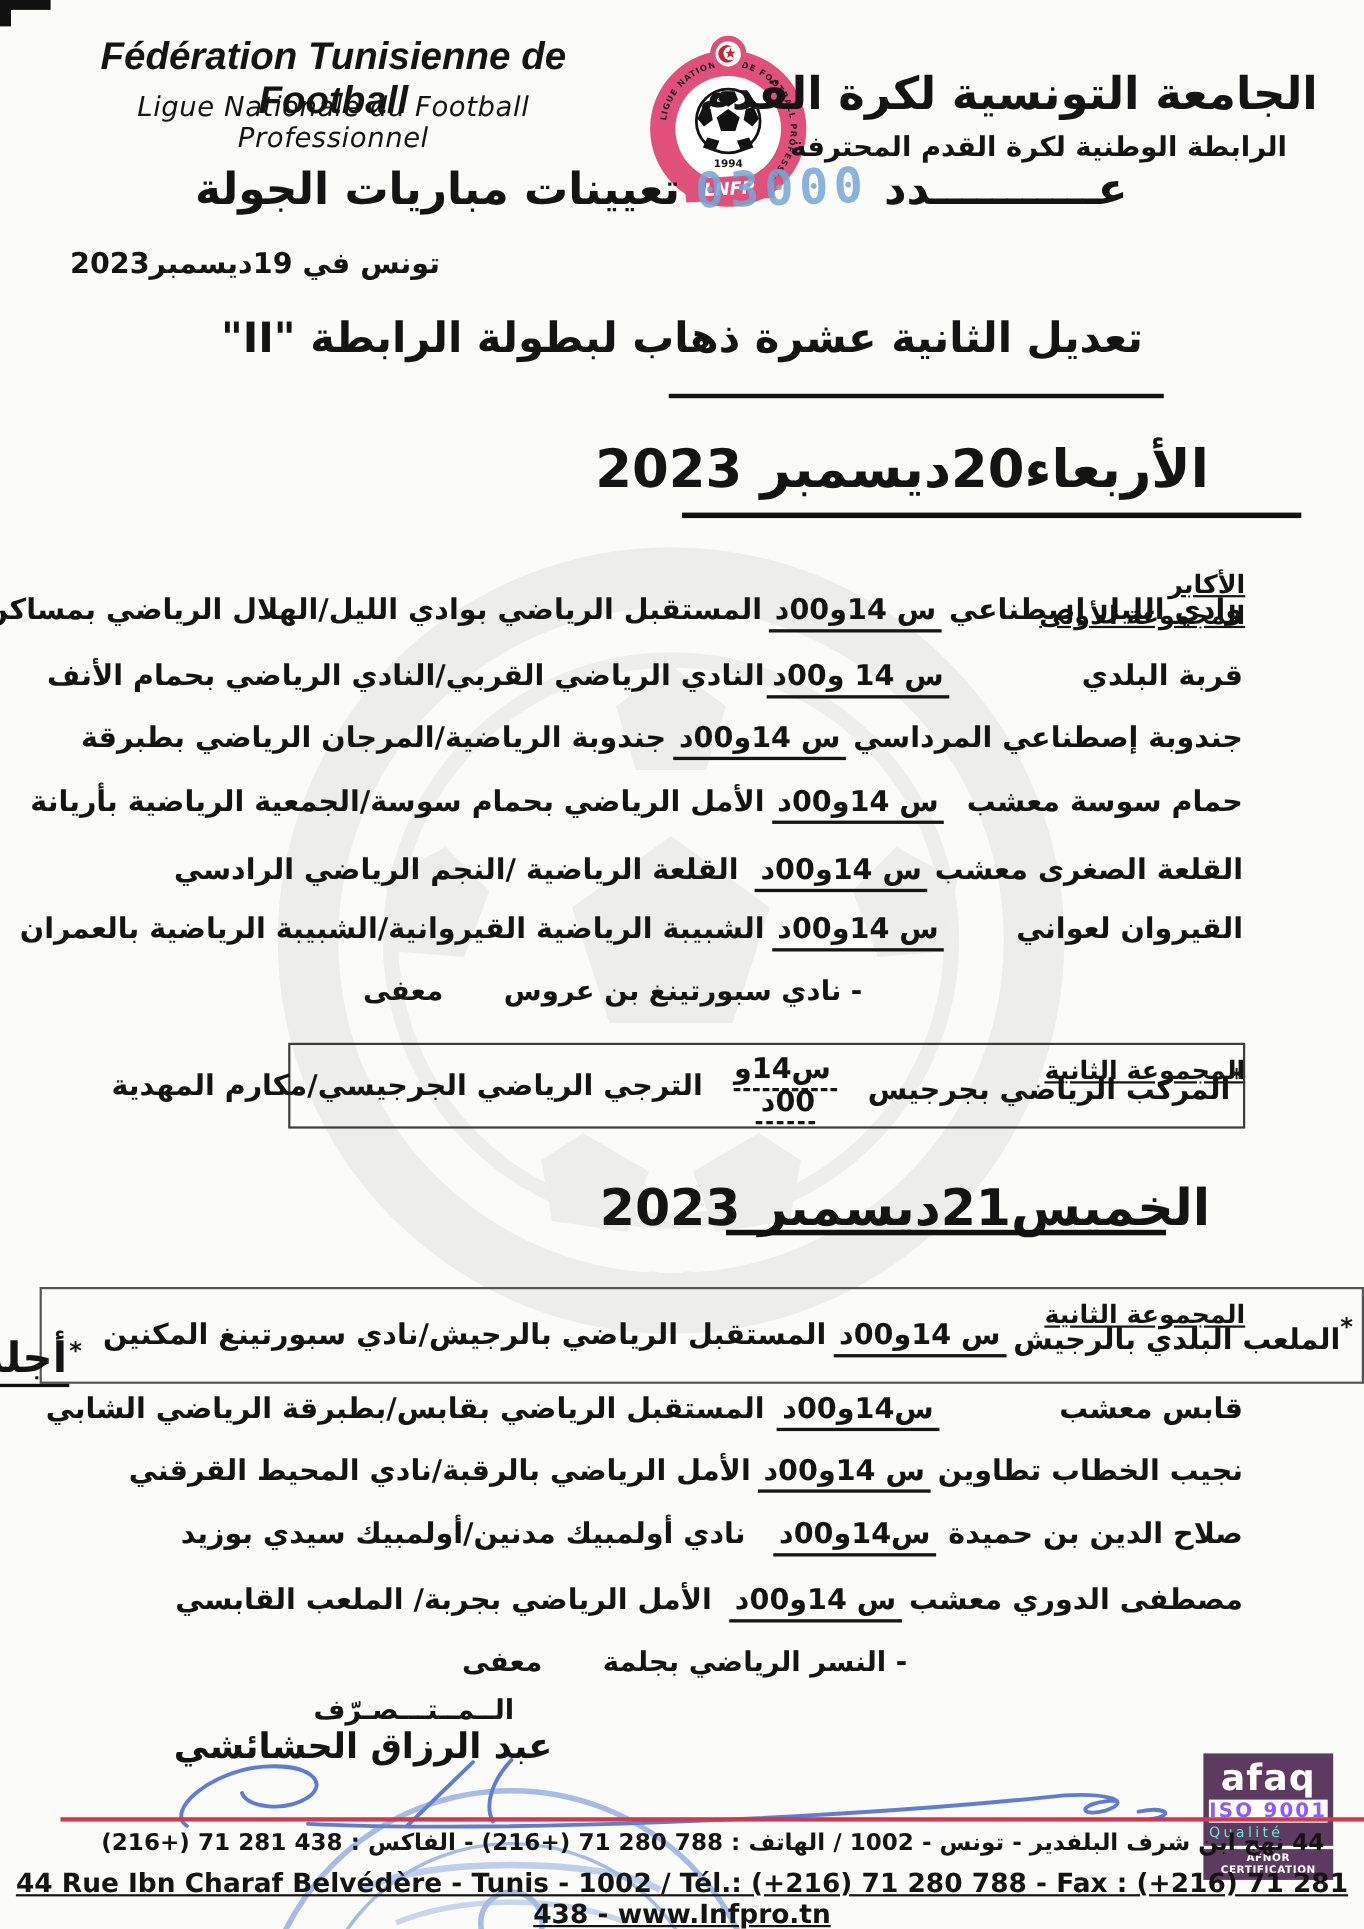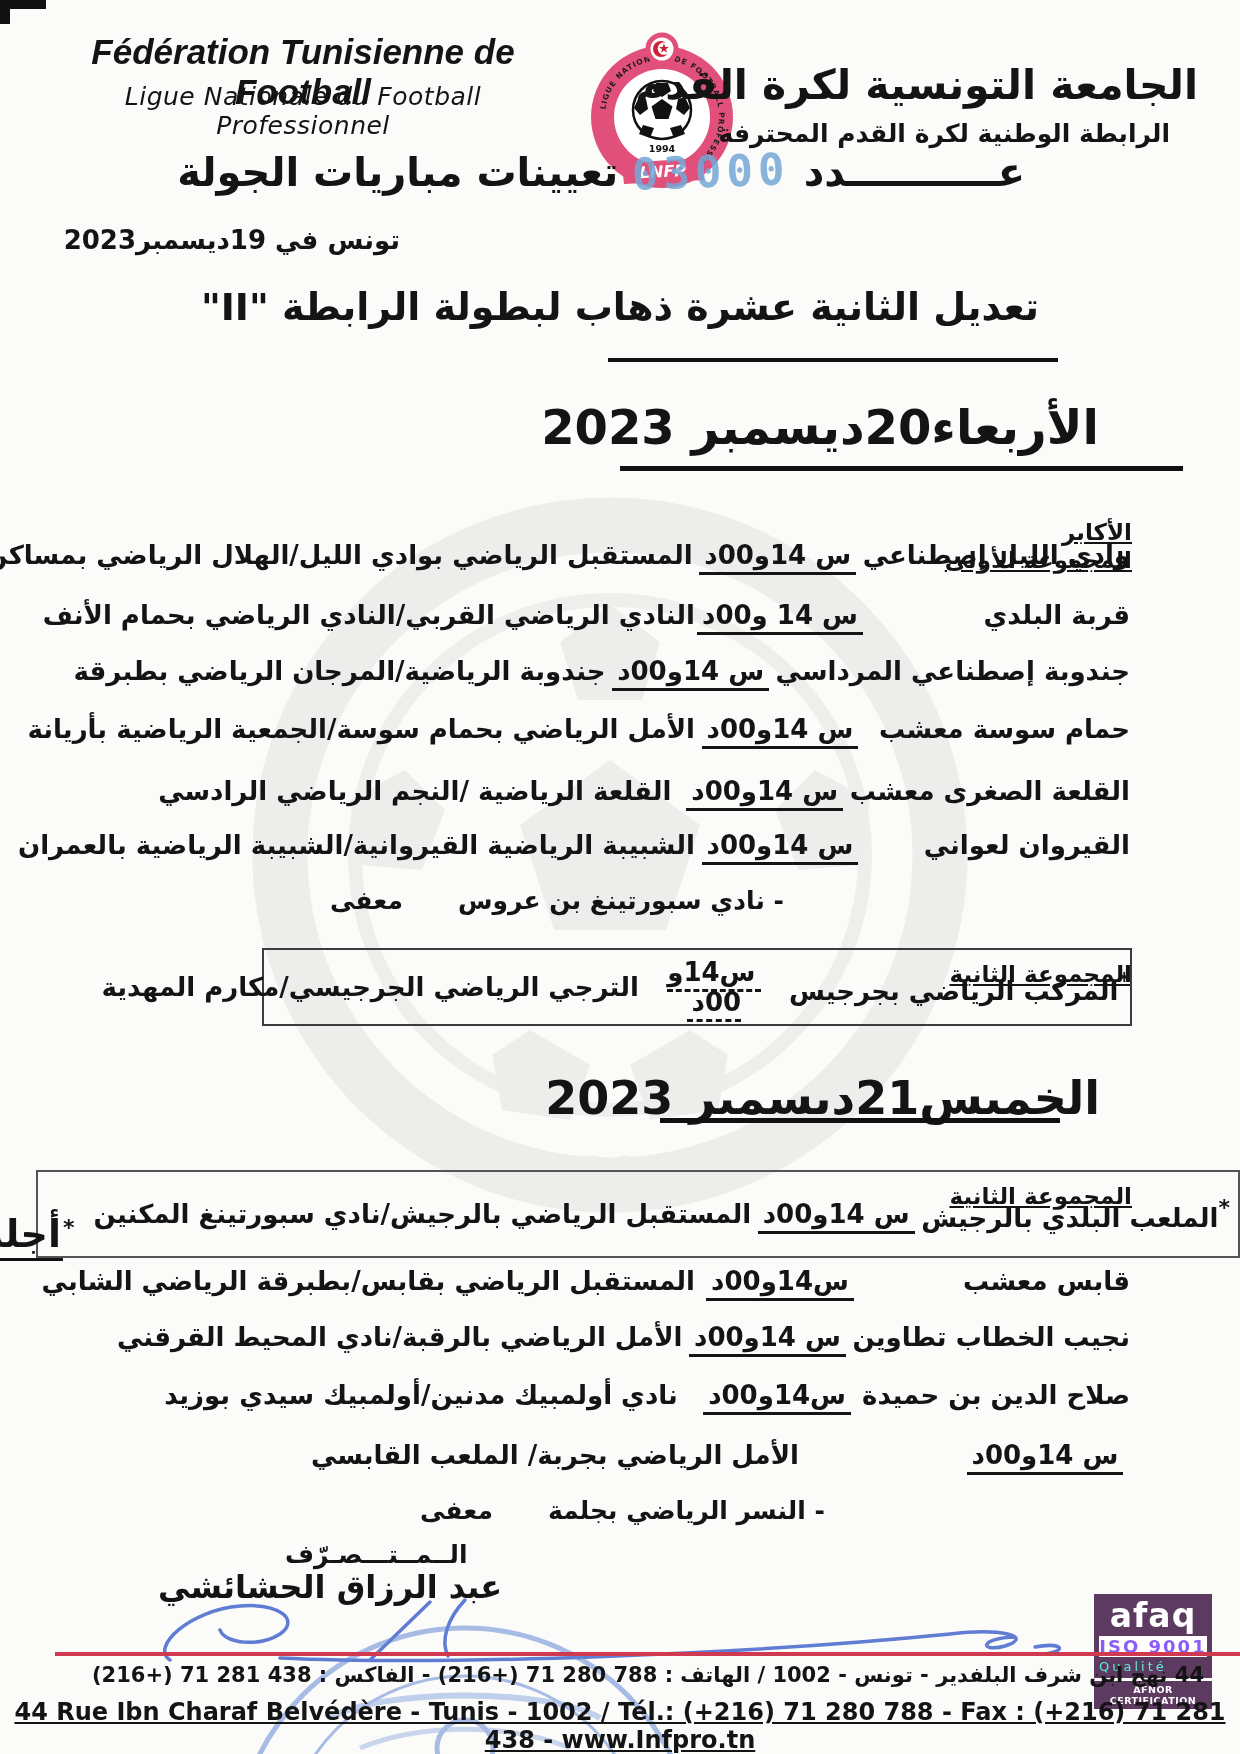--- a/index.html
+++ b/index.html
@@ -196,20 +196,21 @@
     <span class="venue">نجيب الخطاب تطاوين</span>
     <span class="timec"><span class="u">س 14و00د</span></span>
     <span class="match">الأمل الرياضي بالرقبة/نادي المحيط القرقني</span>
   </div>
   <div class="abs row" style="left:150px;top:1380px;width:980px;">
     <span class="venue">صلاح الدين بن حميدة</span>
     <span class="timec"><span class="u">س14و00د</span></span>
     <span class="match">نادي أولمبيك مدنين/أولمبيك سيدي بوزيد</span>
   </div>
   <div class="abs row" style="left:150px;top:1440px;width:980px;">
+    <span class="venue">مصطفى الدوري معشب</span>
     <span class="timec"><span class="u">س 14و00د</span></span>
     <span class="match">الأمل الرياضي بجربة/ الملعب القابسي</span>
   </div>
 
   <div class="abs exempt" style="left:420px;top:1496px;">
     <span>- النسر الرياضي بجلمة</span>
     <span>معفى</span>
   </div>
 
   <div class="abs sig" style="left:285px;top:1540px;font-size:25px;">الــمــتـــصـرّف</div>

